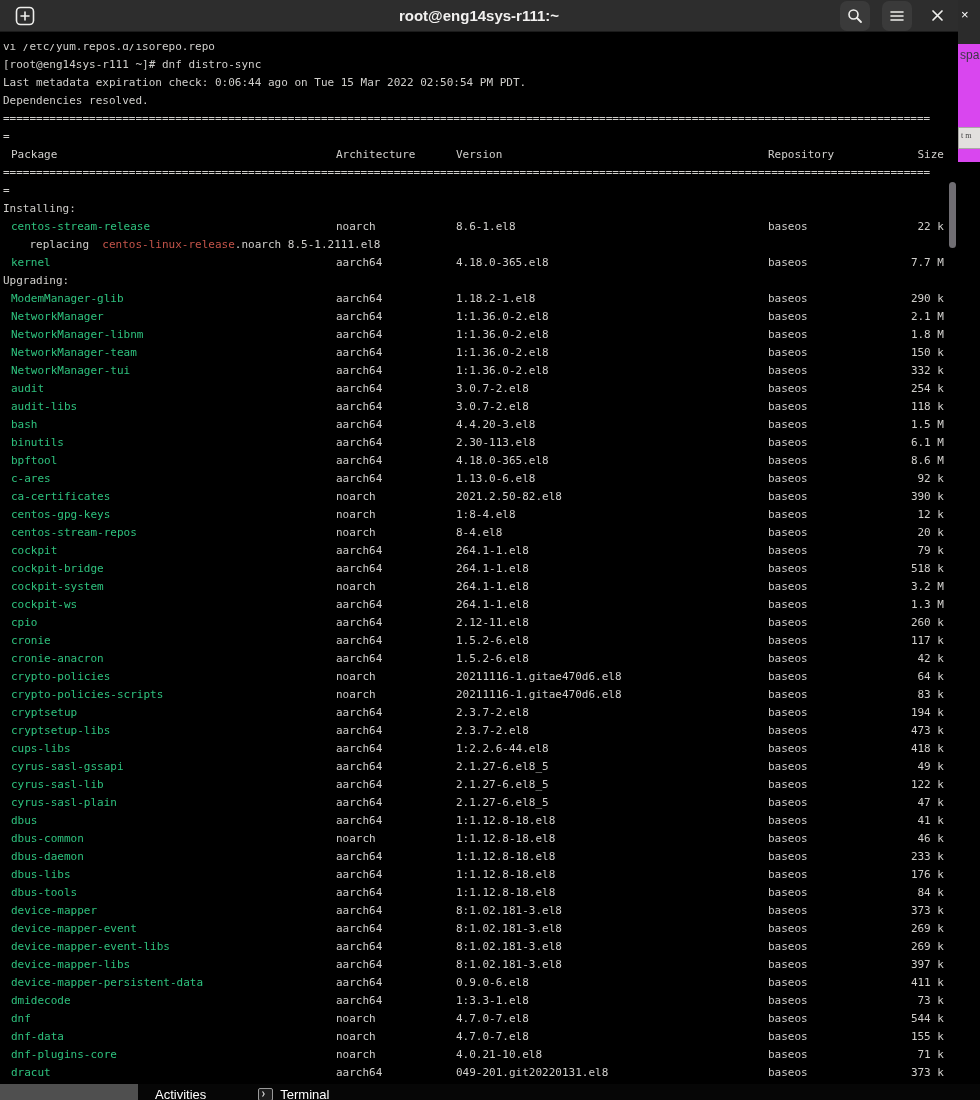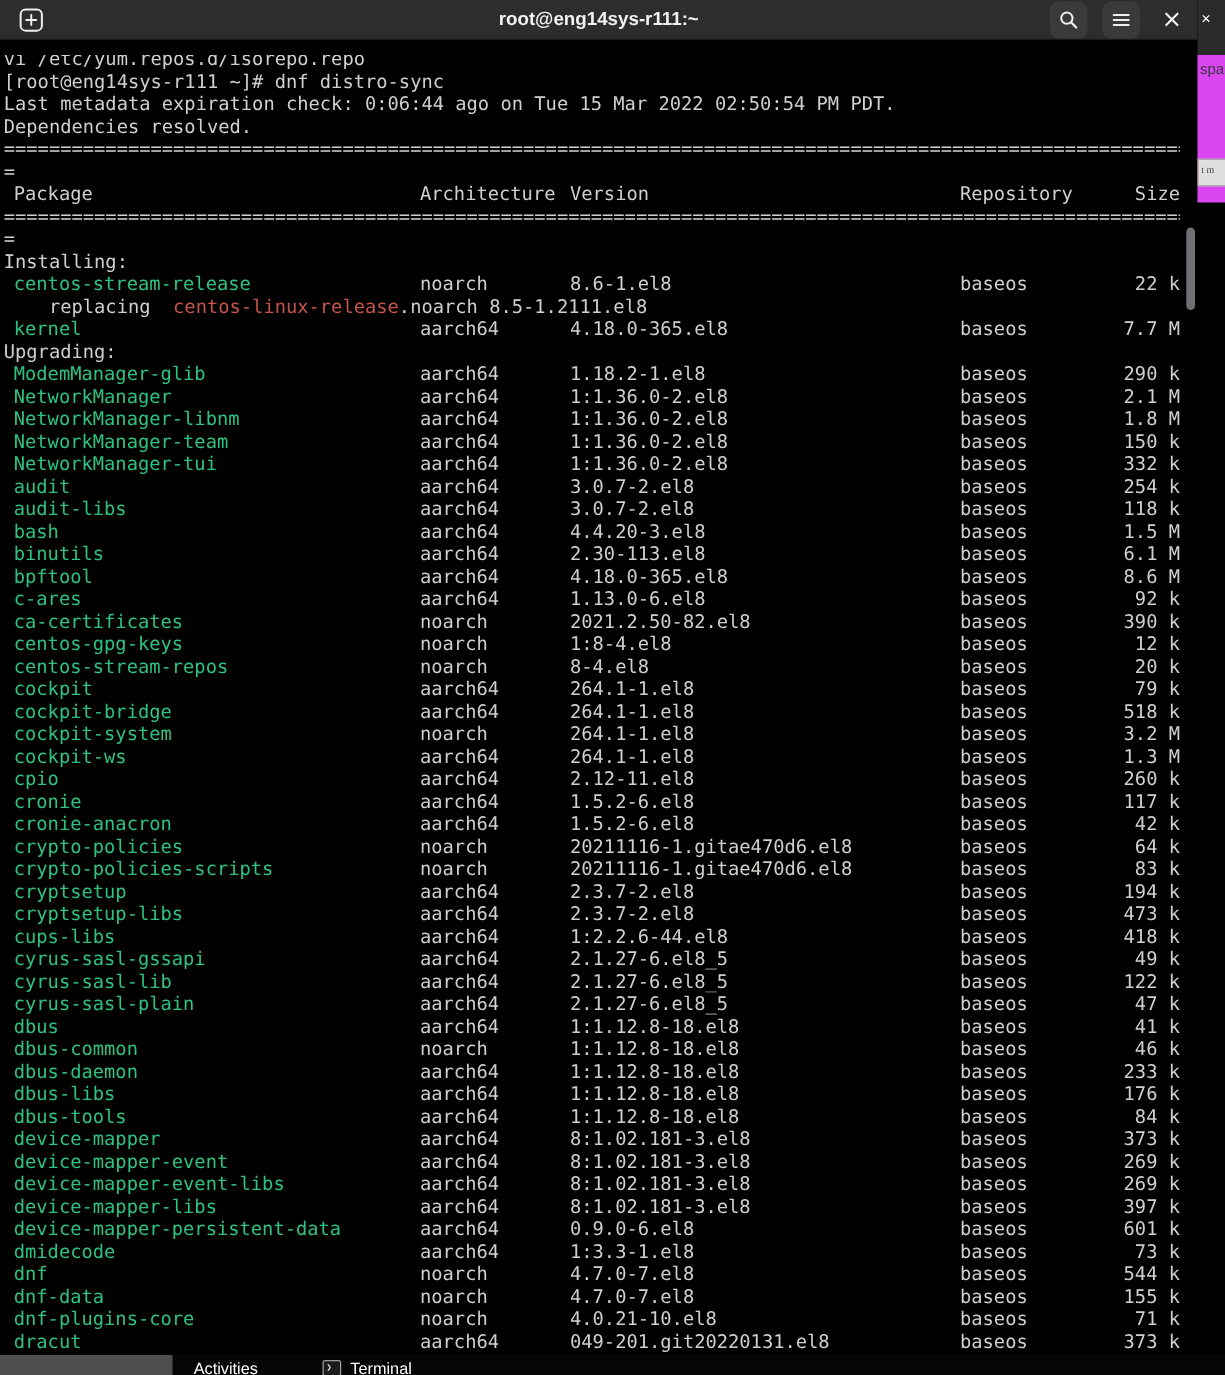--- a/index.html
+++ b/index.html
@@ -29,21 +29,21 @@
   .hb-left { margin-left:10px; }
   .hb-right { position:absolute; right:8px; display:flex; align-items:center; gap:12px; }
   .hb-close { font-size:17px; line-height:1; color:#f0f0ee; width:26px; }
 
   
   .term {
     position:absolute; top:44px; left:0; right:0; bottom:0;
     overflow:hidden; padding-left:3px; background:var(--terminal-bg,#000);
   }
   .tl {
-    height:18px; line-height:18px; font-size:15px;
+    height:18px; line-height:18px; font-size:11px;
     color:var(--terminal-fg,#d0cfcc);
     white-space:pre; overflow:hidden; width:941px;
   }
   .tl.clipped { margin-top:-6px; }
   .trow { display:flex; }
   .c-pkg  { width:333px; padding-left:8px; flex:none; overflow:hidden; }
   .c-arch { width:120px; flex:none; overflow:hidden; }
   .c-ver  { width:312px; flex:none; overflow:hidden; }
   .c-repo { width:112px; flex:none; overflow:hidden; }
   .c-size { flex:1; text-align:right; overflow:hidden; }
@@ -170,21 +170,21 @@
         <div class="tl trow"><span class="c-pkg pkg-green">cyrus-sasl-plain</span><span class="c-arch">aarch64</span><span class="c-ver">2.1.27-6.el8_5</span><span class="c-repo">baseos</span><span class="c-size">47 k</span></div>
         <div class="tl trow"><span class="c-pkg pkg-green">dbus</span><span class="c-arch">aarch64</span><span class="c-ver">1:1.12.8-18.el8</span><span class="c-repo">baseos</span><span class="c-size">41 k</span></div>
         <div class="tl trow"><span class="c-pkg pkg-green">dbus-common</span><span class="c-arch">noarch</span><span class="c-ver">1:1.12.8-18.el8</span><span class="c-repo">baseos</span><span class="c-size">46 k</span></div>
         <div class="tl trow"><span class="c-pkg pkg-green">dbus-daemon</span><span class="c-arch">aarch64</span><span class="c-ver">1:1.12.8-18.el8</span><span class="c-repo">baseos</span><span class="c-size">233 k</span></div>
         <div class="tl trow"><span class="c-pkg pkg-green">dbus-libs</span><span class="c-arch">aarch64</span><span class="c-ver">1:1.12.8-18.el8</span><span class="c-repo">baseos</span><span class="c-size">176 k</span></div>
         <div class="tl trow"><span class="c-pkg pkg-green">dbus-tools</span><span class="c-arch">aarch64</span><span class="c-ver">1:1.12.8-18.el8</span><span class="c-repo">baseos</span><span class="c-size">84 k</span></div>
         <div class="tl trow"><span class="c-pkg pkg-green">device-mapper</span><span class="c-arch">aarch64</span><span class="c-ver">8:1.02.181-3.el8</span><span class="c-repo">baseos</span><span class="c-size">373 k</span></div>
         <div class="tl trow"><span class="c-pkg pkg-green">device-mapper-event</span><span class="c-arch">aarch64</span><span class="c-ver">8:1.02.181-3.el8</span><span class="c-repo">baseos</span><span class="c-size">269 k</span></div>
         <div class="tl trow"><span class="c-pkg pkg-green">device-mapper-event-libs</span><span class="c-arch">aarch64</span><span class="c-ver">8:1.02.181-3.el8</span><span class="c-repo">baseos</span><span class="c-size">269 k</span></div>
         <div class="tl trow"><span class="c-pkg pkg-green">device-mapper-libs</span><span class="c-arch">aarch64</span><span class="c-ver">8:1.02.181-3.el8</span><span class="c-repo">baseos</span><span class="c-size">397 k</span></div>
-        <div class="tl trow"><span class="c-pkg pkg-green">device-mapper-persistent-data</span><span class="c-arch">aarch64</span><span class="c-ver">0.9.0-6.el8</span><span class="c-repo">baseos</span><span class="c-size">601 k</span></div>
+        <div class="tl trow"><span class="c-pkg pkg-green">device-mapper-persistent-data</span><span class="c-arch">aarch64</span><span class="c-ver">0.9.0-6.el8</span><span class="c-repo">baseos</span><span class="c-size">411 k</span></div>
         <div class="tl trow"><span class="c-pkg pkg-green">dmidecode</span><span class="c-arch">aarch64</span><span class="c-ver">1:3.3-1.el8</span><span class="c-repo">baseos</span><span class="c-size">73 k</span></div>
         <div class="tl trow"><span class="c-pkg pkg-green">dnf</span><span class="c-arch">noarch</span><span class="c-ver">4.7.0-7.el8</span><span class="c-repo">baseos</span><span class="c-size">544 k</span></div>
         <div class="tl trow"><span class="c-pkg pkg-green">dnf-data</span><span class="c-arch">noarch</span><span class="c-ver">4.7.0-7.el8</span><span class="c-repo">baseos</span><span class="c-size">155 k</span></div>
         <div class="tl trow"><span class="c-pkg pkg-green">dnf-plugins-core</span><span class="c-arch">noarch</span><span class="c-ver">4.0.21-10.el8</span><span class="c-repo">baseos</span><span class="c-size">71 k</span></div>
         <div class="tl trow"><span class="c-pkg pkg-green">dracut</span><span class="c-arch">aarch64</span><span class="c-ver">049-201.git20220131.el8</span><span class="c-repo">baseos</span><span class="c-size">373 k</span></div>
       </div>
     <div class="scroll-thumb"></div>
   </div>
 
 </div>

